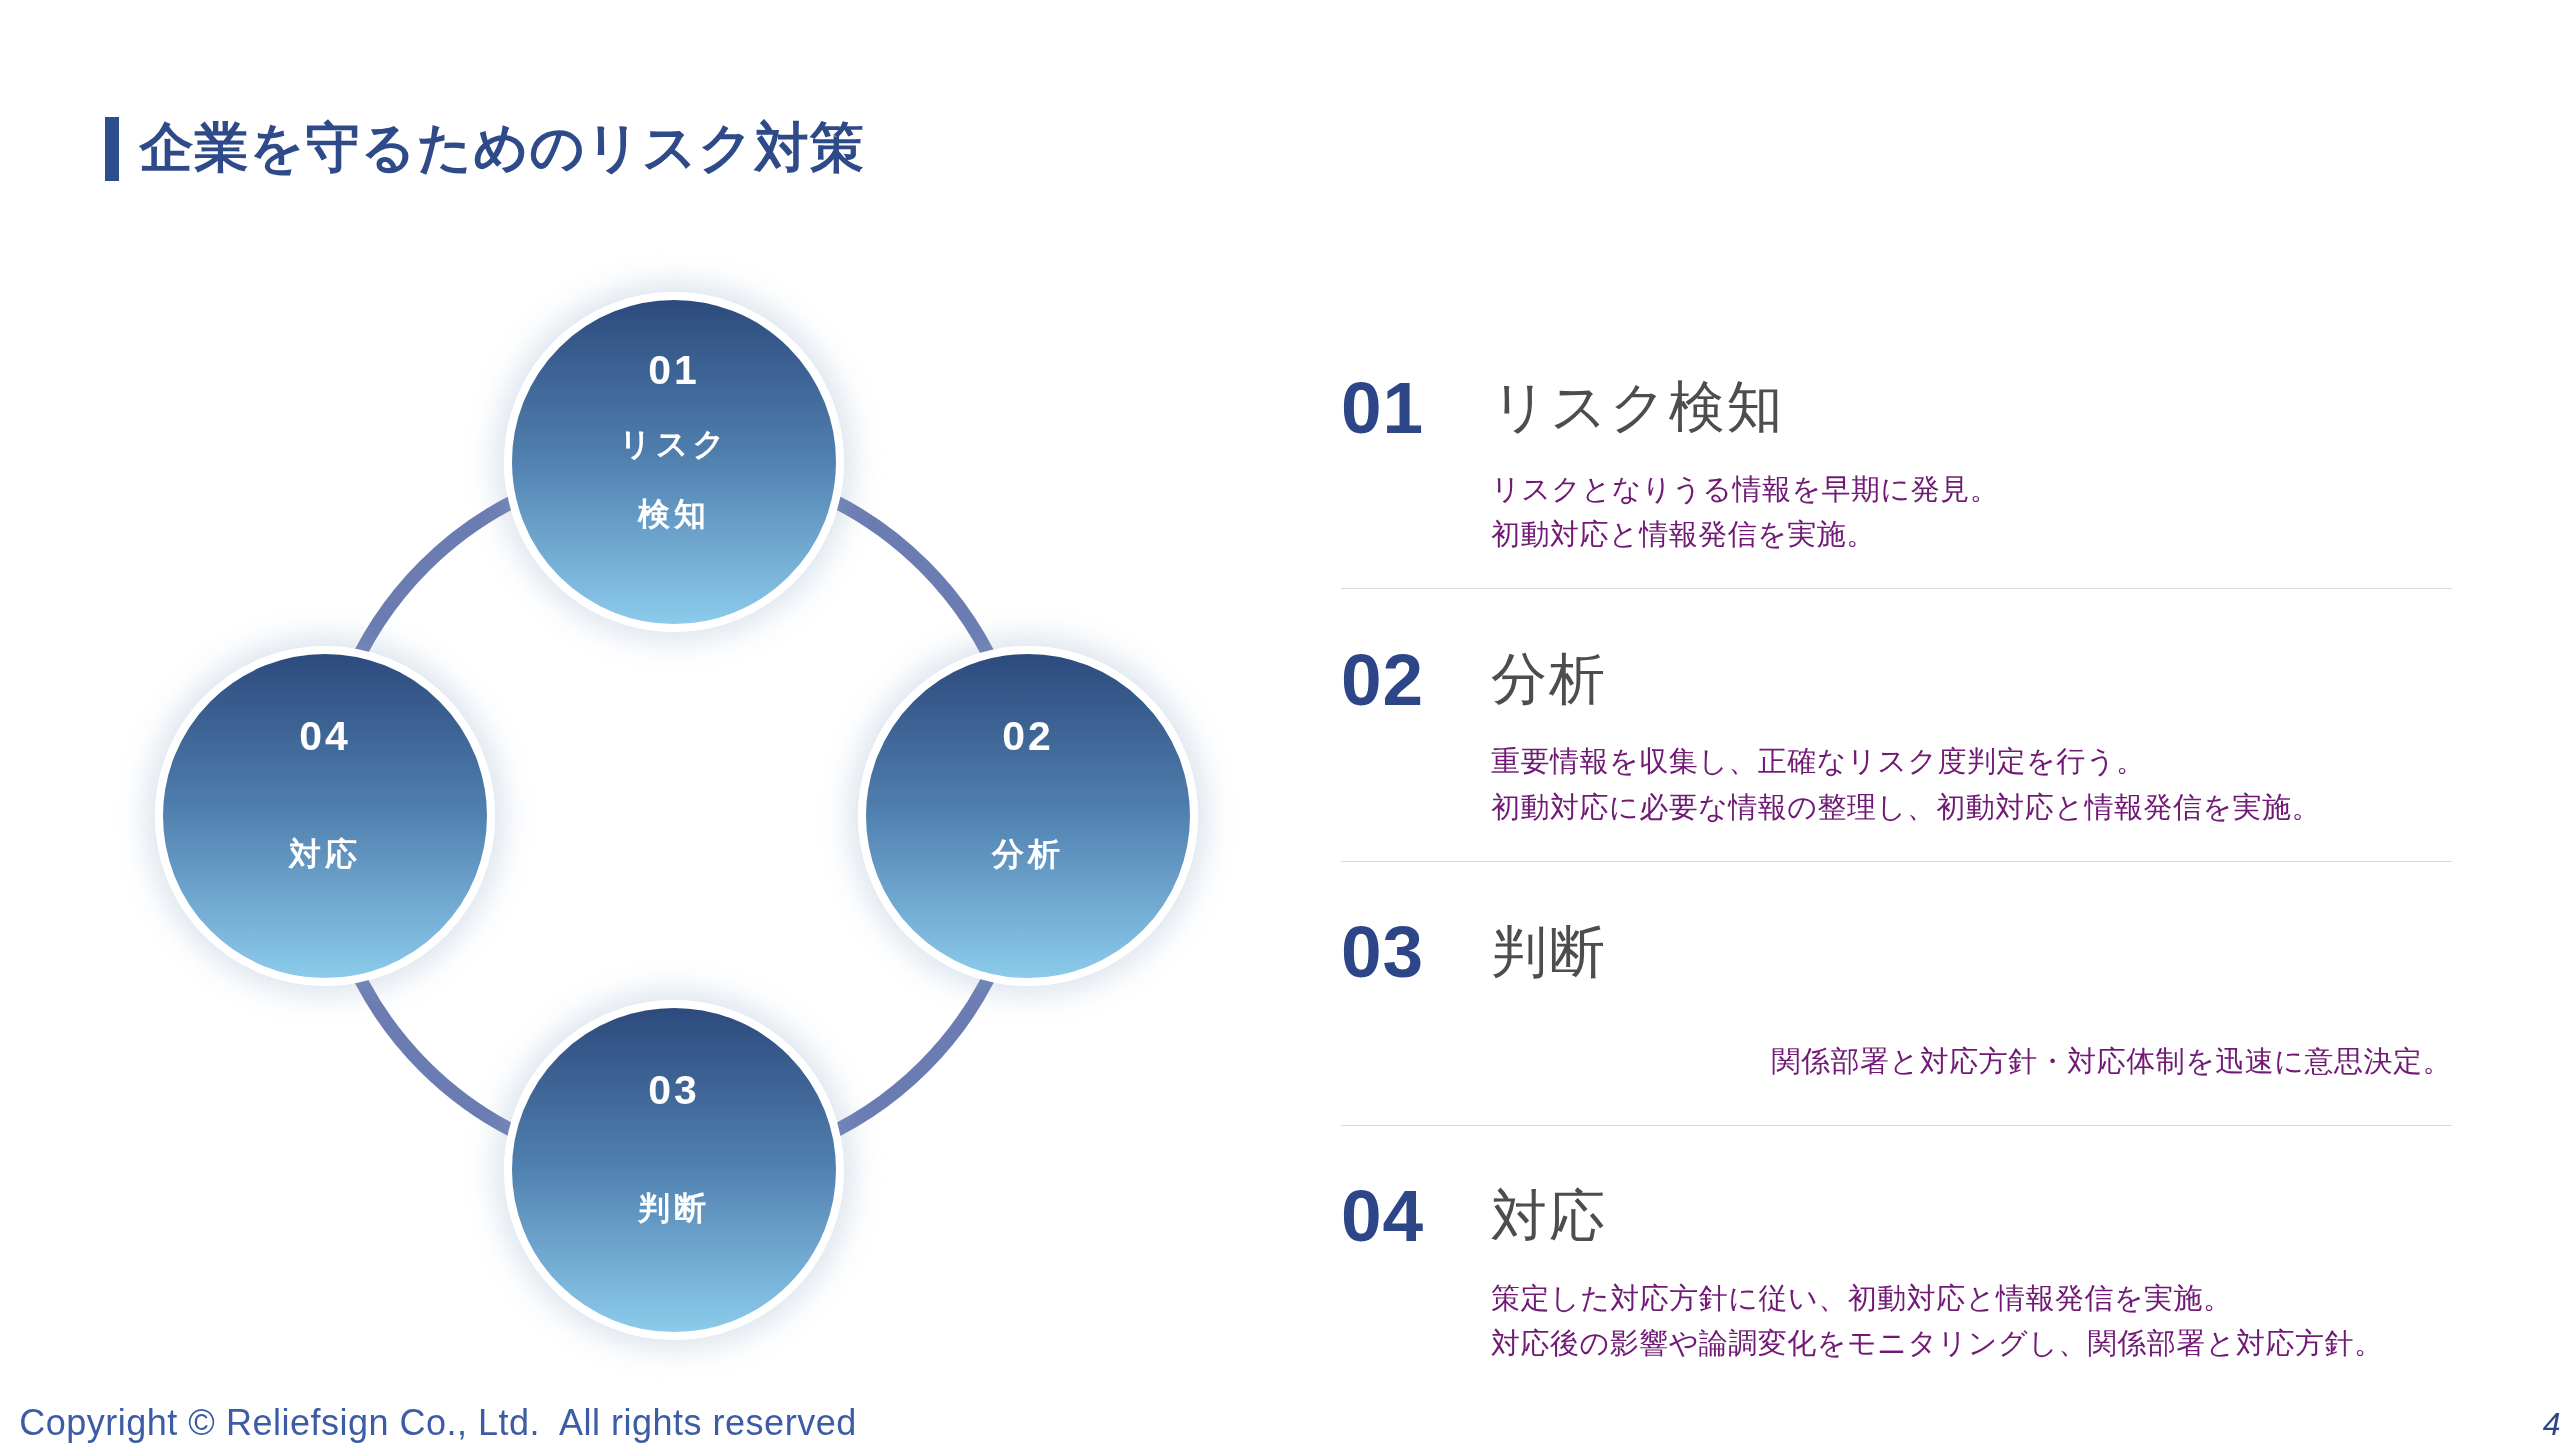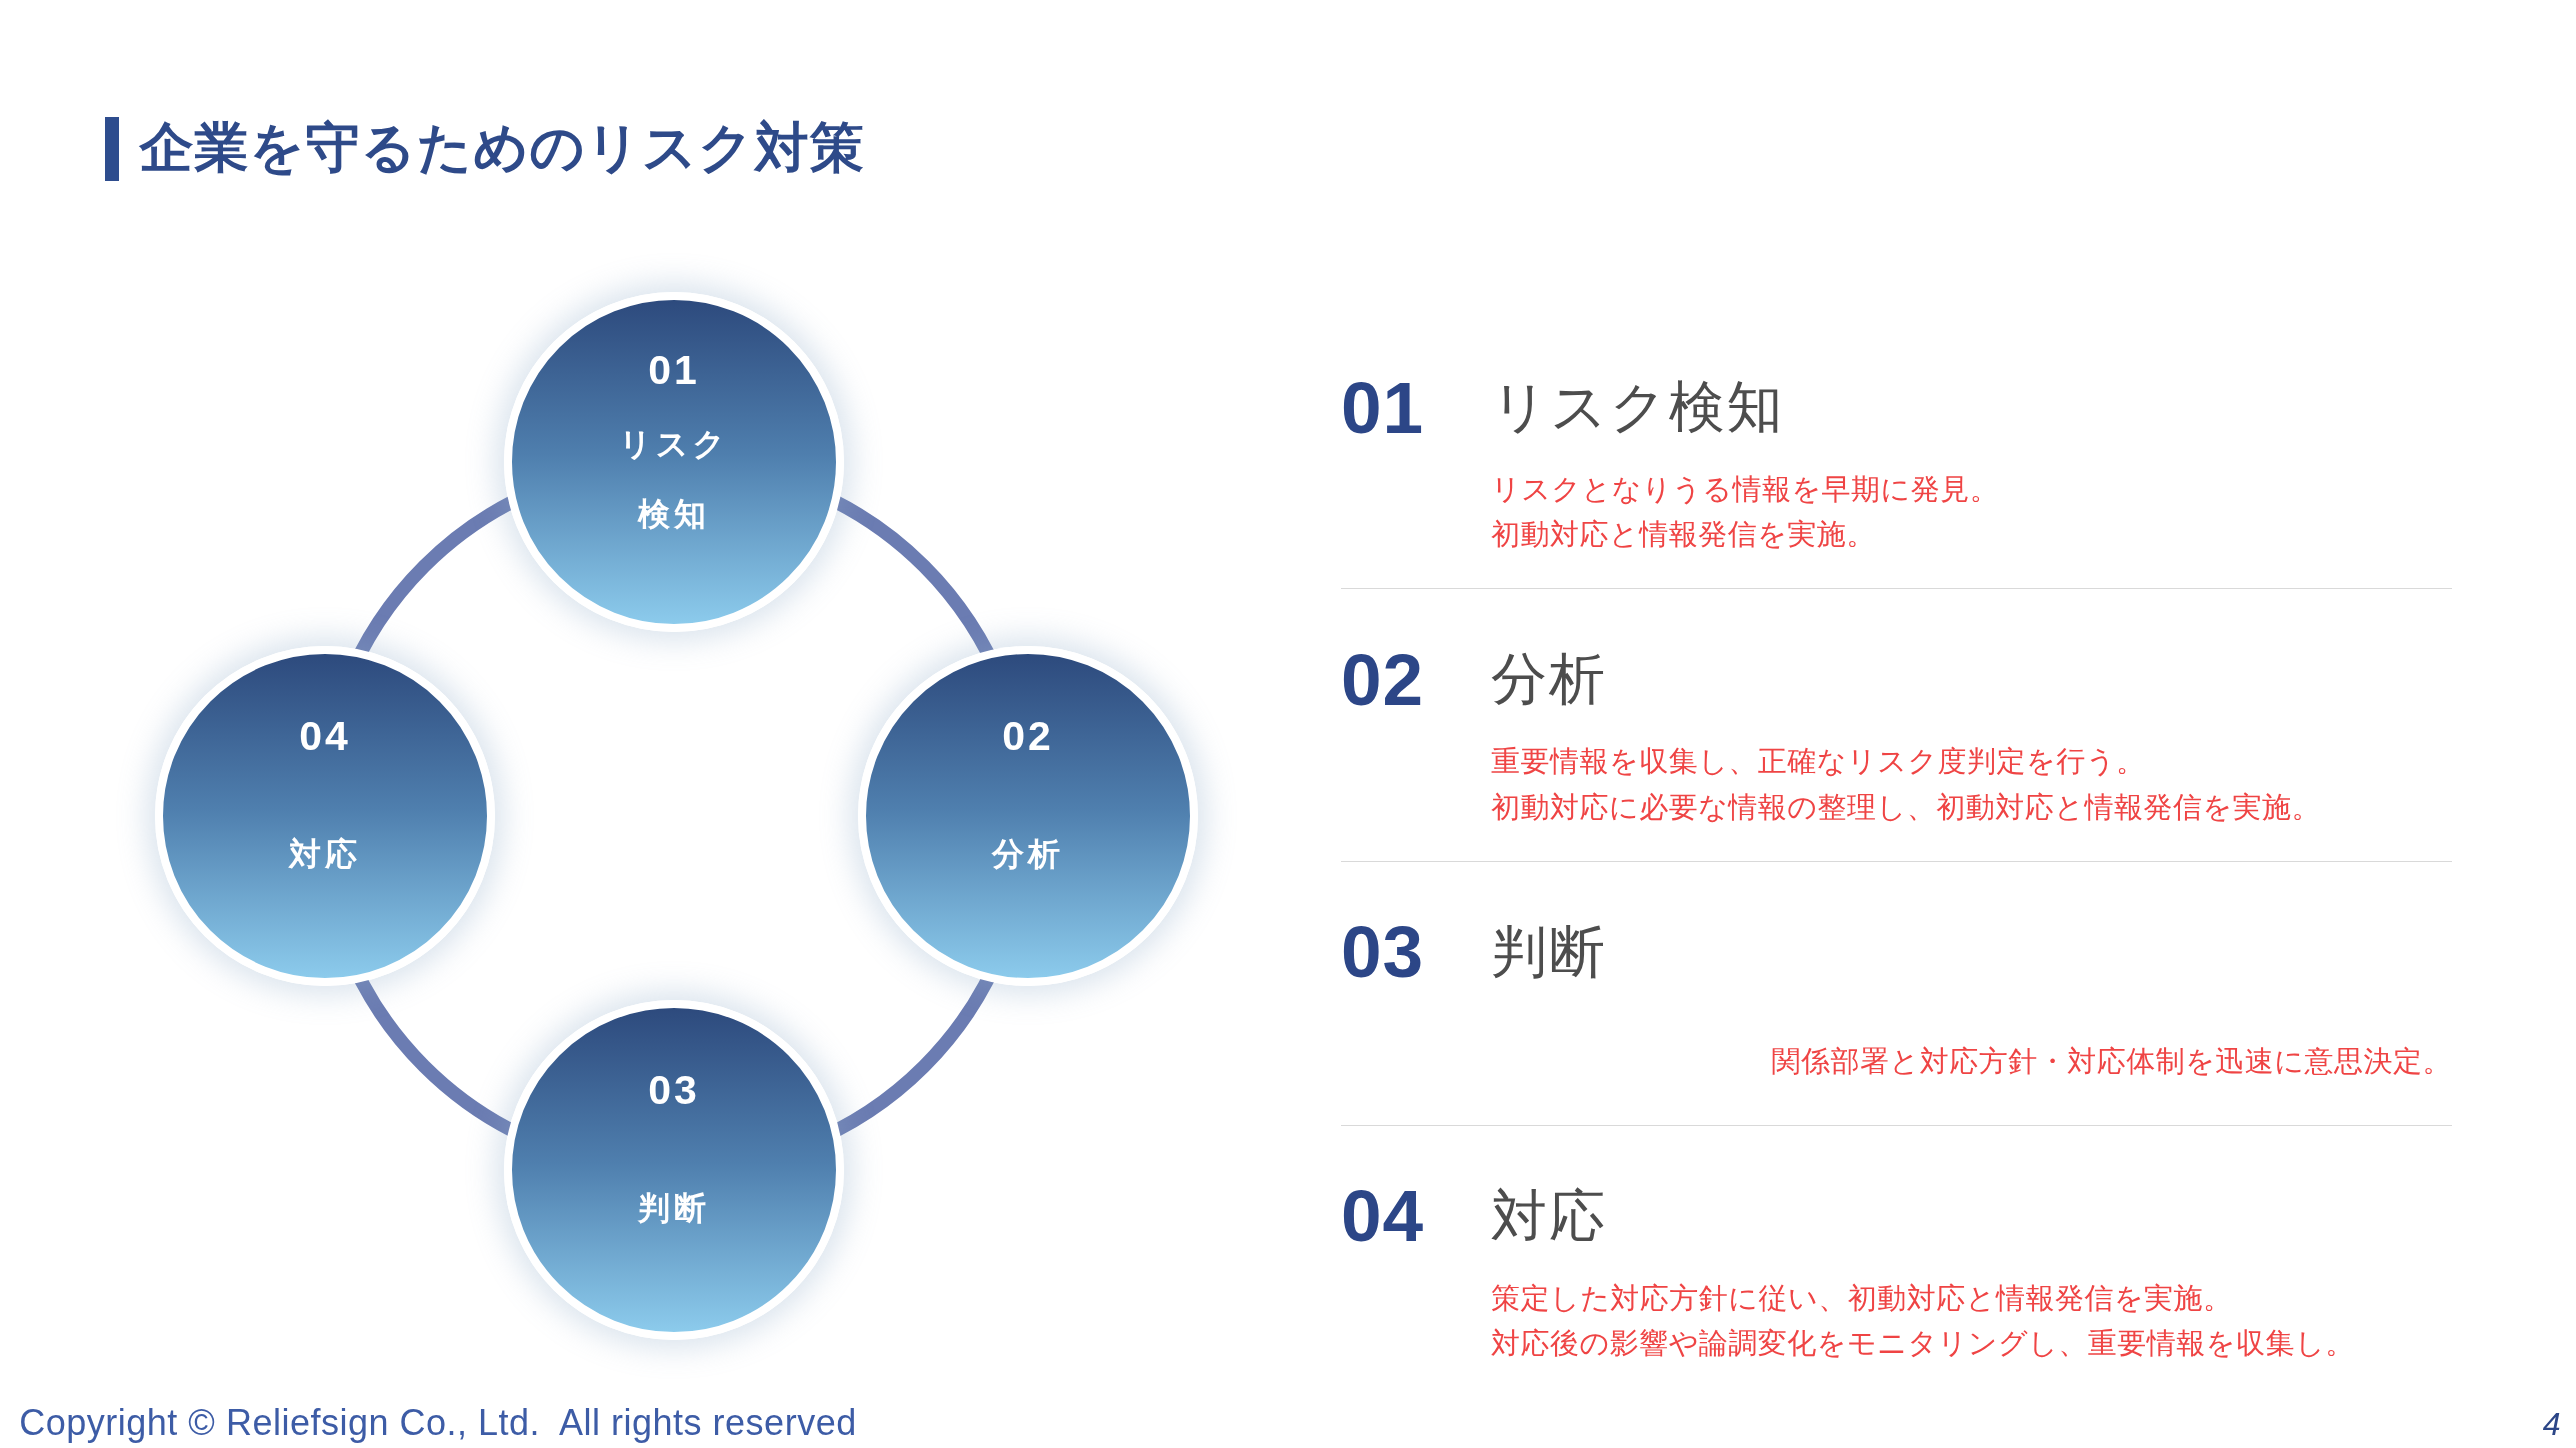--- a/index.html
+++ b/index.html
@@ -34,21 +34,21 @@
   .steps { position:absolute; left:1341px; top:370px; width:1111px; }
   .step  { padding-top:53px; padding-bottom:31px; border-bottom:1.9px solid #d9d9d9; }
   .step:first-child { padding-top:0; }
   .step:last-child  { border-bottom:none; }
   .step-header { display:flex; align-items:center; }
   .step-num {
     width:150px; flex:0 0 150px; font-size:73px; font-weight:bold;
     color:#2c4687; line-height:0.78; letter-spacing:1px;
   }
   .step-title { font-size:56px; font-weight:500; color:#4d4d4d; letter-spacing:1.9px; }
-  .step-desc  { margin-left:150px; margin-top:21px; font-size:29px; color:#ef4444; line-height:156%; letter-spacing:0.5px; }
+  .step-desc  { margin-left:150px; margin-top:21px; font-size:29px; color:#701a75; line-height:156%; letter-spacing:0.5px; }
   .step--gap .step-desc { margin-top:48px; margin-bottom:9.7px;text-align:right; }
 
   
   .footer-copy {
     position:absolute; left:19.3px; top:1402px; font-size:36px; color:#3d5ca6;
     white-space:pre; letter-spacing:0.5px;
   }
   .page-num {
     position:absolute; right:15.5px; top:1406px; font-size:32px;
     color:#2c4687; font-style:italic;
@@ -125,21 +125,21 @@
       </div>
     </div>
 
     <div class="step">
       <div class="step-header">
         <div class="step-num">04</div>
         <div class="step-title">対応</div>
       </div>
       <div class="step-desc">
         <div>策定した対応方針に従い、初動対応と情報発信を実施。</div>
-        <div>対応後の影響や論調変化をモニタリングし、重要情報を収集し。</div>
+        <div>対応後の影響や論調変化をモニタリングし、関係部署と対応方針。</div>
       </div>
     </div>
 
   </div>
 
   <div class="footer-copy">Copyright © Reliefsign Co., Ltd.  All rights reserved</div>
   <div class="page-num">4</div>
 
 </div>
 

